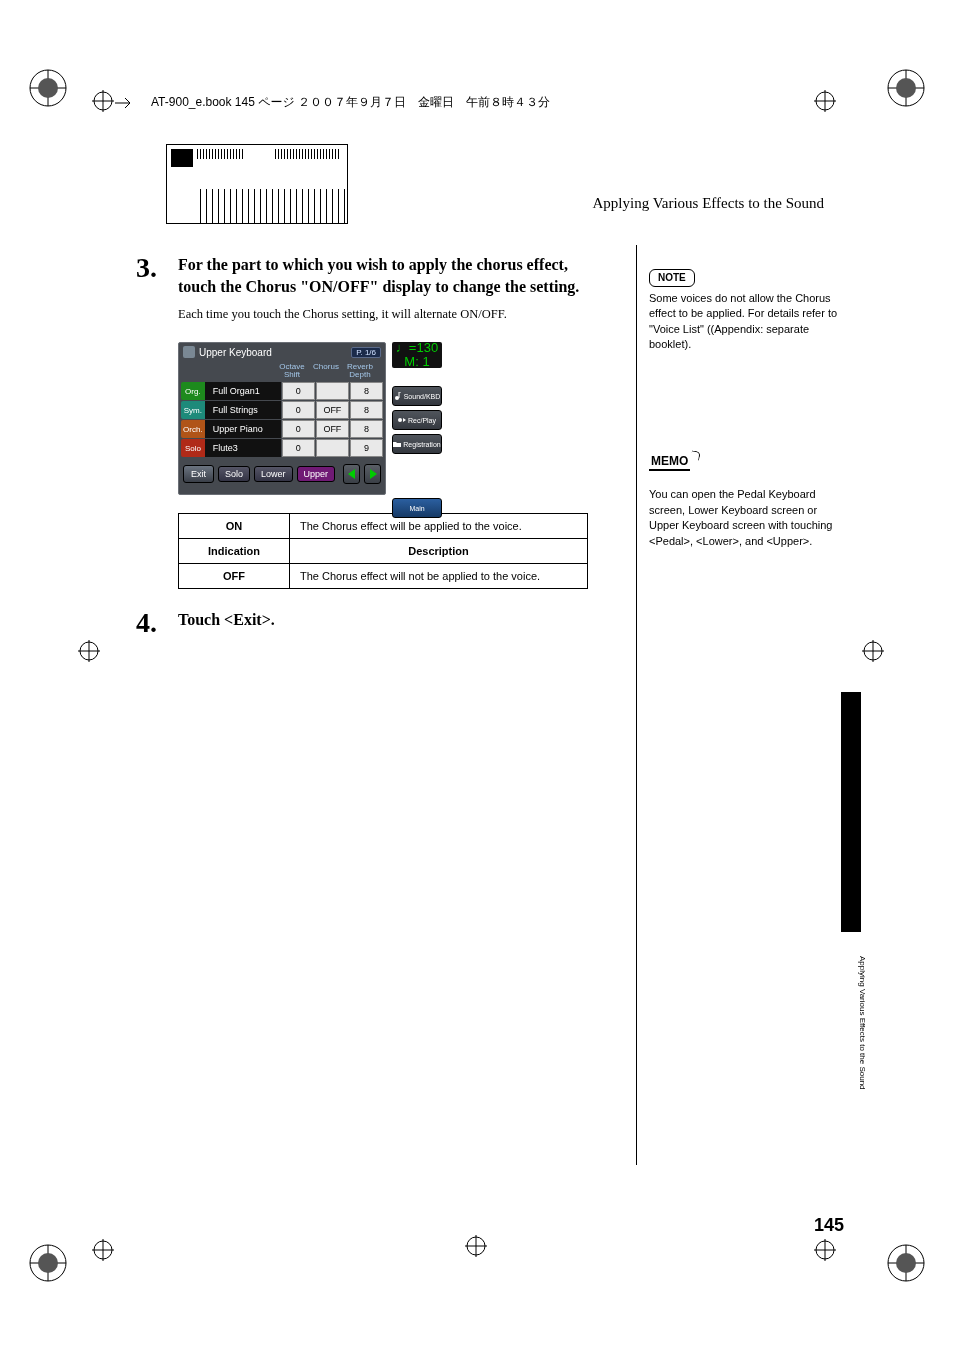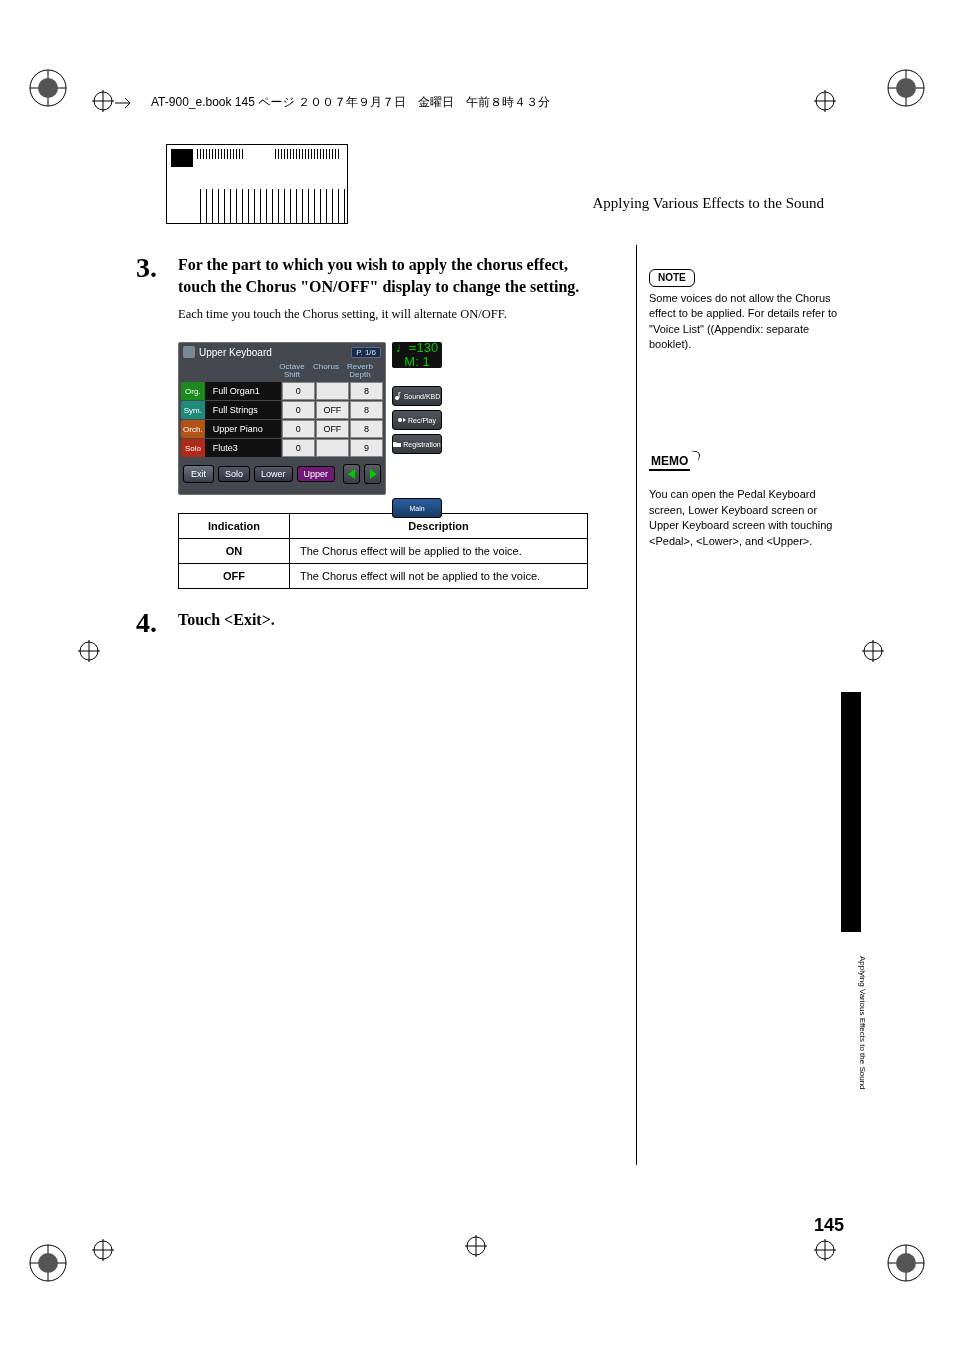--- a/index.html
+++ b/index.html
@@ -527,26 +527,26 @@
               </svg>
             <span>Registration</span>
           </div>
           <div class="sbtn main">Main</div>
         </div>
       </div>
 
       <table class="desc">
         <tbody>
             <tr>
+          <td class="ind">ON</td>
+          <td>The Chorus effect will be applied to the voice.</td>
+        </tr>
+        <tr>
           <th style="width:90px">Indication</th>
           <th>Description</th>
-        </tr>
-        <tr>
-          <td class="ind">ON</td>
-          <td>The Chorus effect will be applied to the voice.</td>
         </tr>
         <tr>
           <td class="ind">OFF</td>
           <td>The Chorus effect will not be applied to the voice.</td>
         </tr>
       </tbody>
         </table>
     </div>
   </div>
 

